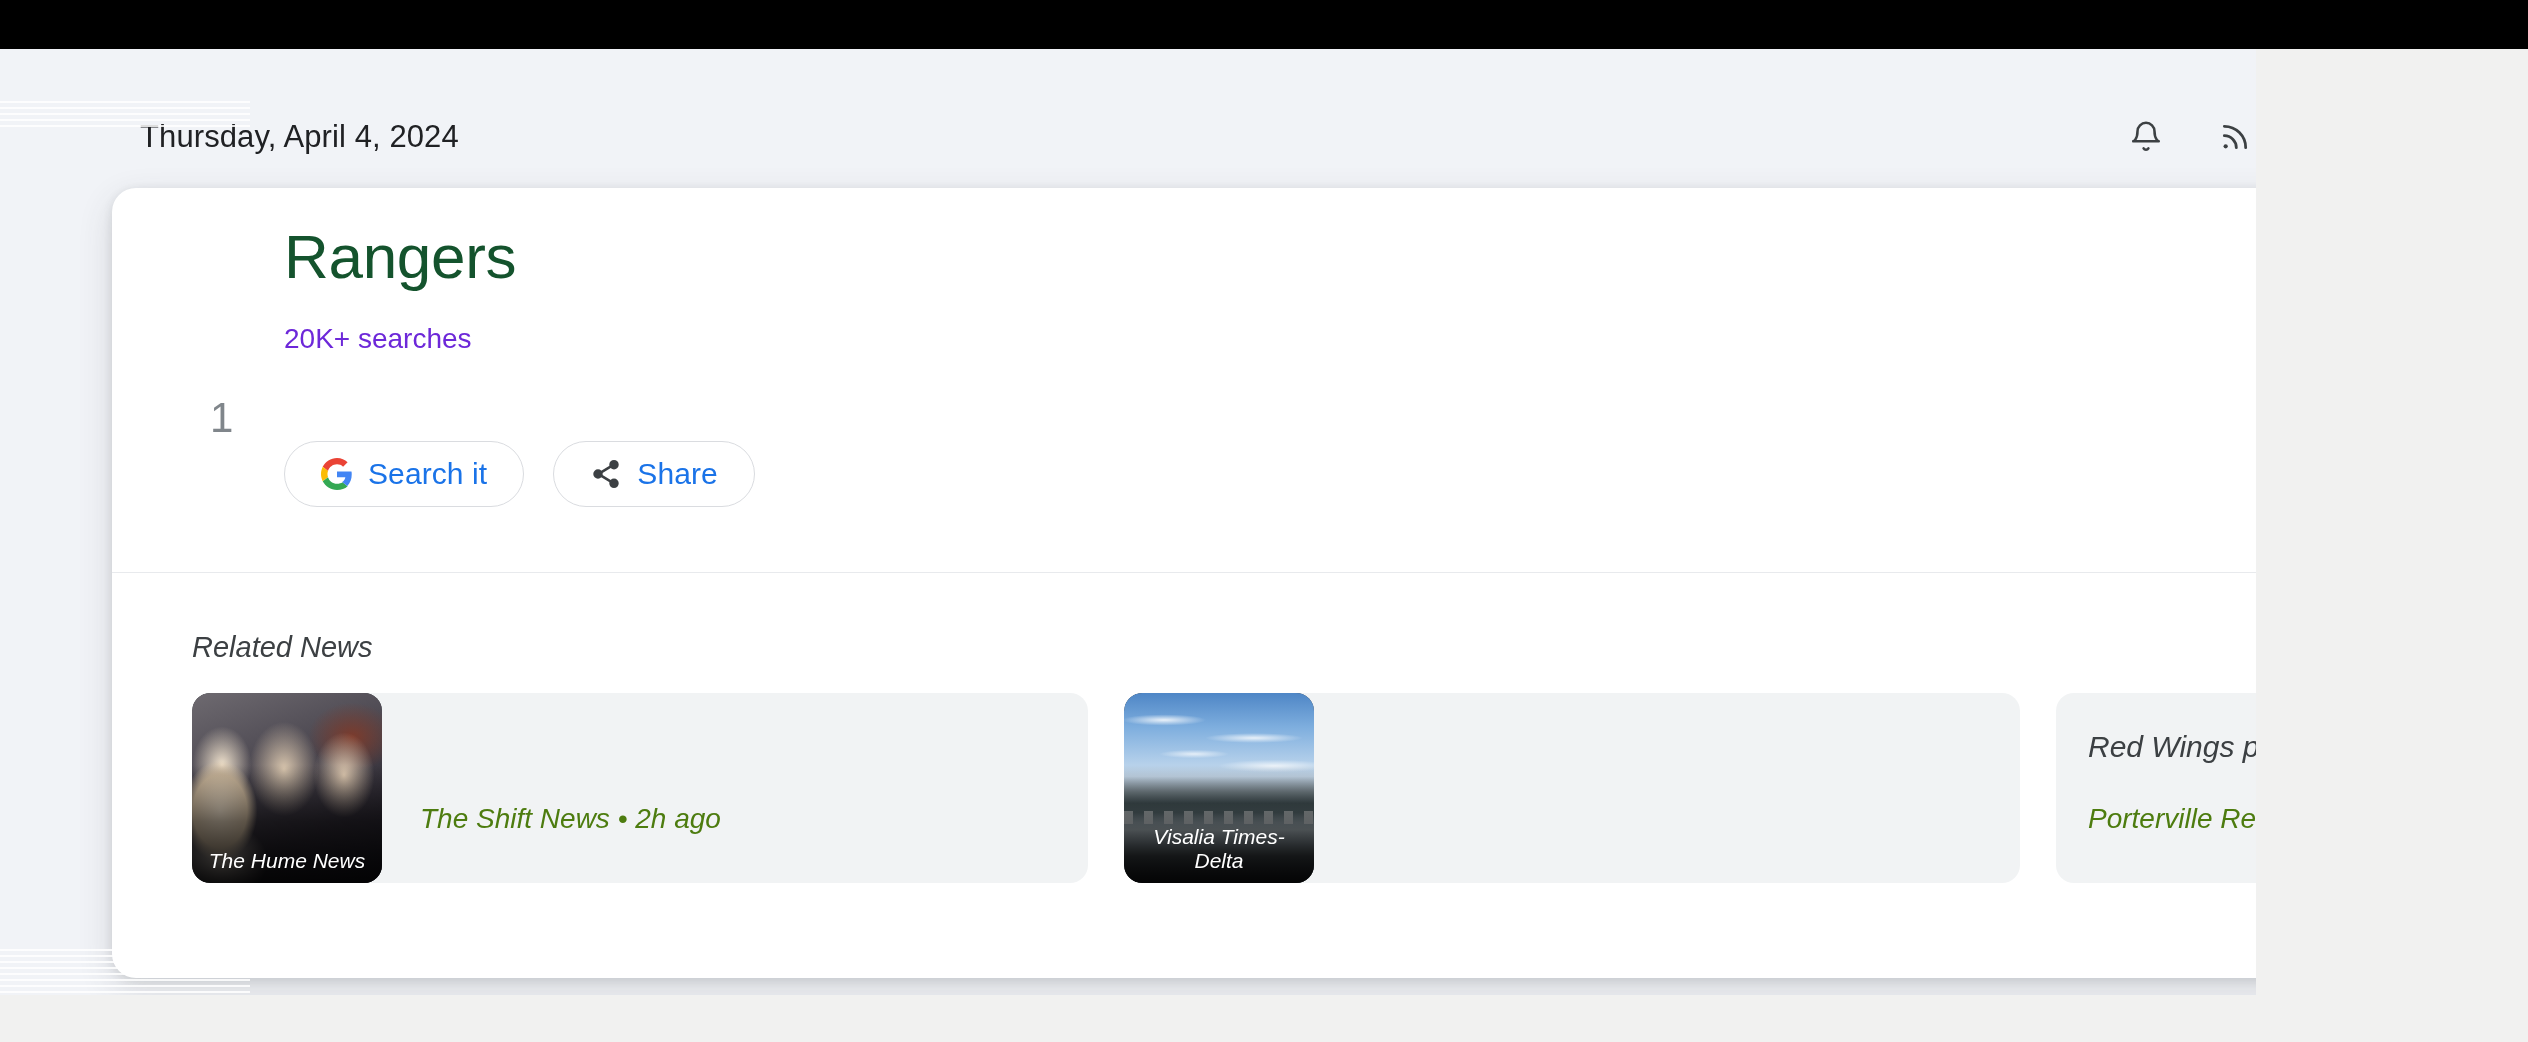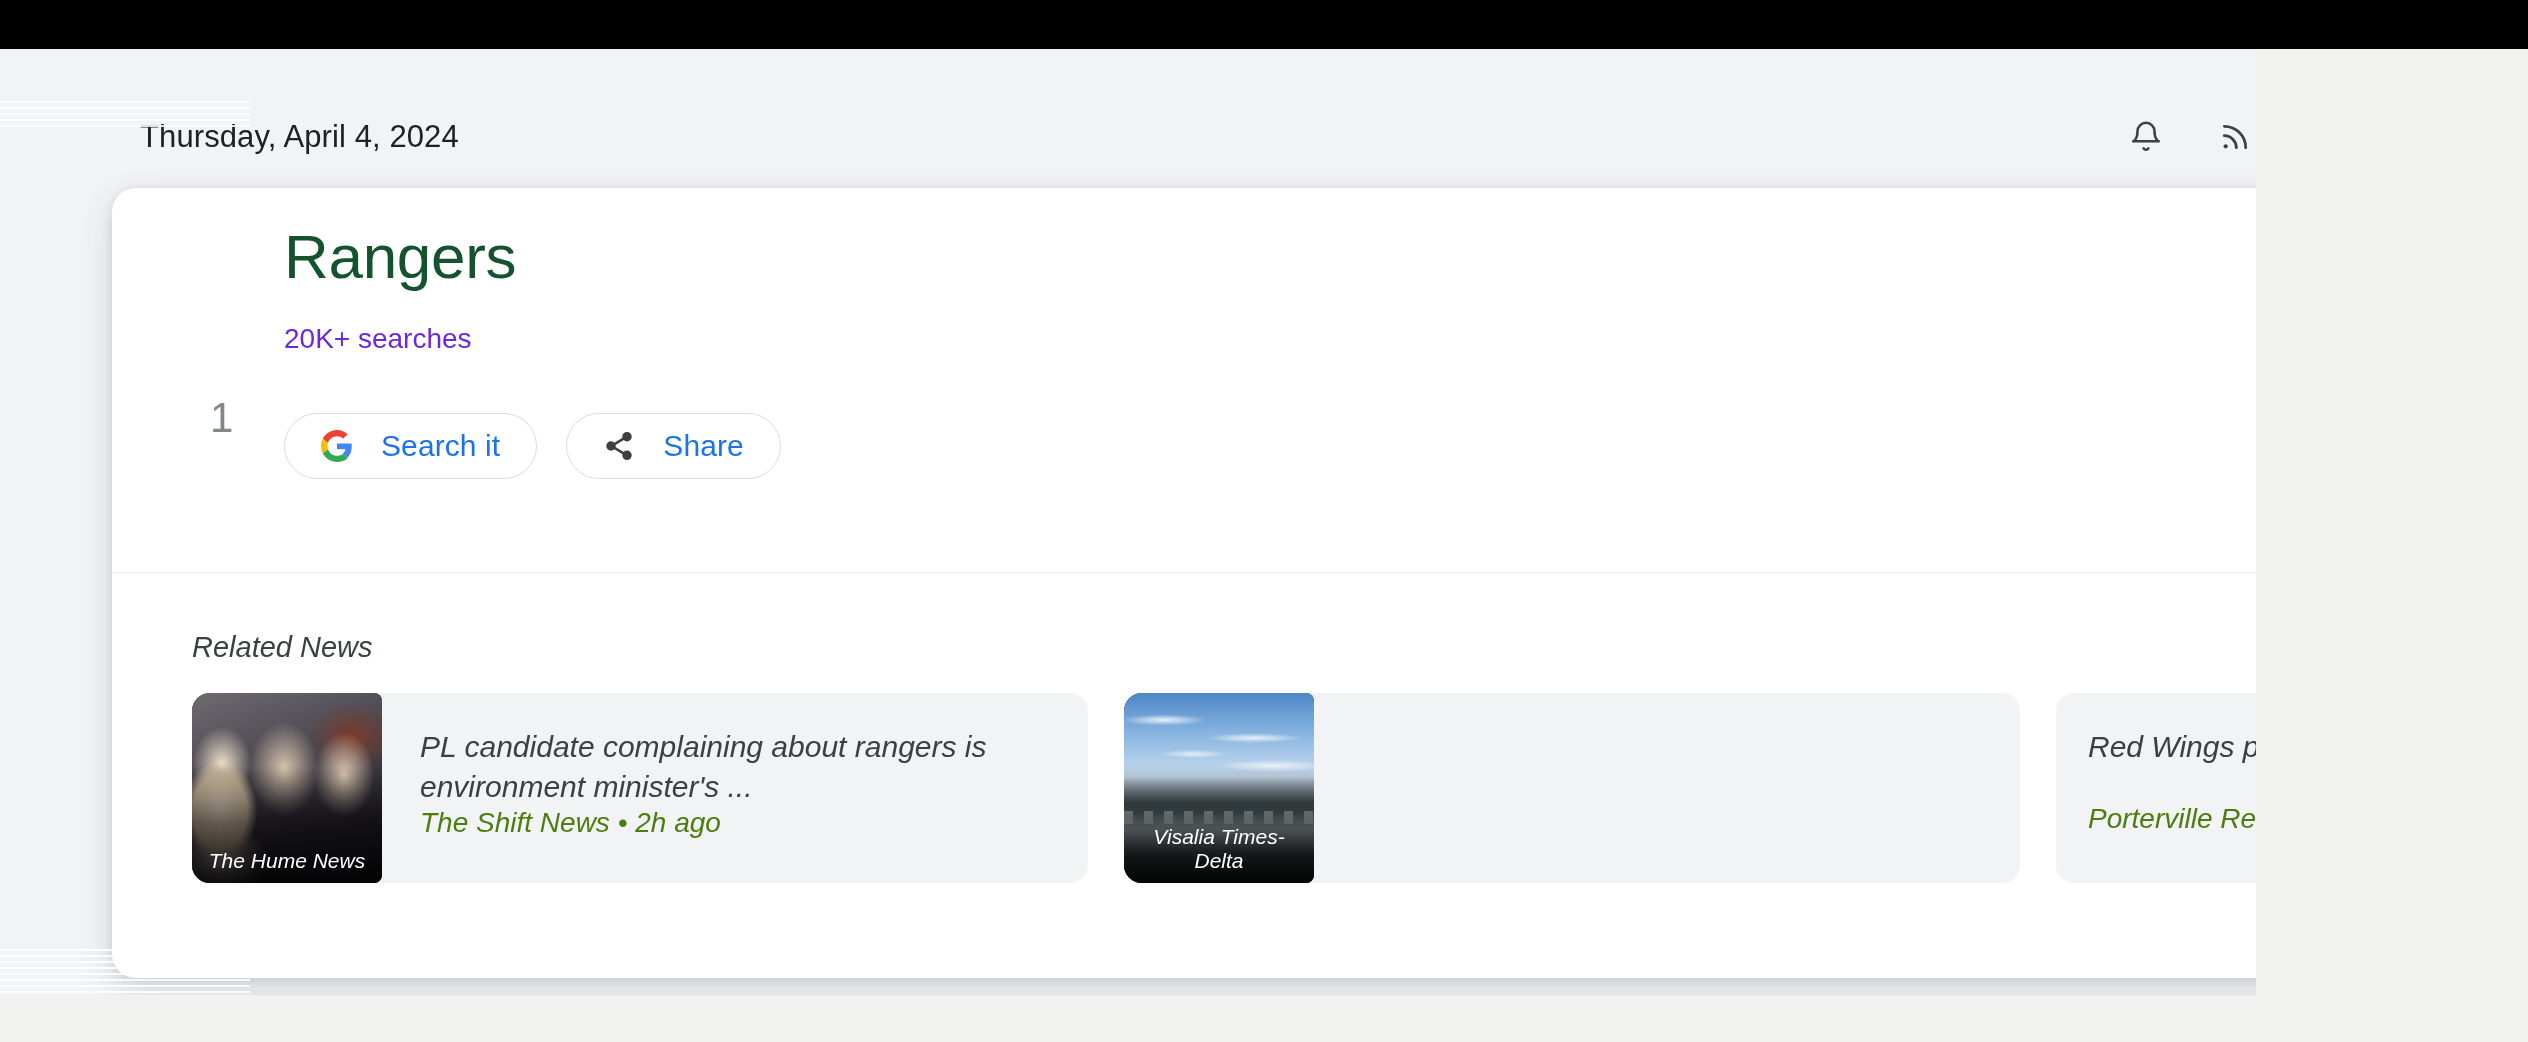--- a/index.html
+++ b/index.html
@@ -144,26 +144,27 @@
     left: 172px;
     top: 225px;
     display: flex;
     gap: 29px;
   }
   .pill {
     height: 66px;
     padding: 0 36px;
     display: inline-flex;
     align-items: center;
-    gap: 28px;
+    gap: 15px;
     background: #ffffff;
     border: 1.5px solid #dadce0;
     border-radius: 33px;
     cursor: pointer;
     white-space: nowrap;
+    margin-top: 28px;
   }
   .pill-label {
     font-size: 30px;
     color: #1a73e8;
     font-weight: 500;
     letter-spacing: .1px;
   }
   .pill-icon { display: flex; align-items: center; }
 
   #card-divider {
@@ -216,21 +217,21 @@
     overflow: hidden;
     cursor: pointer;
   }
   .news-card.no-thumb .news-text { padding-left: 32px; }
 
   .thumb {
     position: relative;
     flex: 0 0 190px;
     width: 190px;
     height: 190px;
-    border-radius: 8px;
+    border-radius: 18px;
     overflow: hidden;
     background: #3c4043;
   }
   .thumb-img { position: absolute; inset: 0; }
 
   
   .thumb-crowd {
     background:
       radial-gradient(ellipse 52px 70px at 28px 118px, #e8d9c4 0%, #cbb79c 52%, rgba(203,183,156,0) 72%),
       radial-gradient(ellipse 40px 52px at 30px 72px, #f0e2cd 0%, rgba(240,226,205,0) 74%),
@@ -439,21 +440,20 @@
 
         <div id="news-strip">
 
           <div class="news-card">
             <div class="thumb">
               <div class="thumb-img thumb-crowd"></div>
               <div class="thumb-scrim"></div>
               <div class="thumb-source">The Hume News</div>
             </div>
             <div class="news-text">
-              <div class="news-title">PL candidate complaining about rangers is environment minister's ...</div>
               <div class="news-meta">The Shift News • 2h ago</div>
             </div>
           </div>
 
           <div class="news-card">
             <div class="thumb">
               <div class="thumb-img thumb-lake"></div>
               <div class="thumb-scrim"></div>
               <div class="thumb-source">Visalia Times-Delta</div>
             </div>

